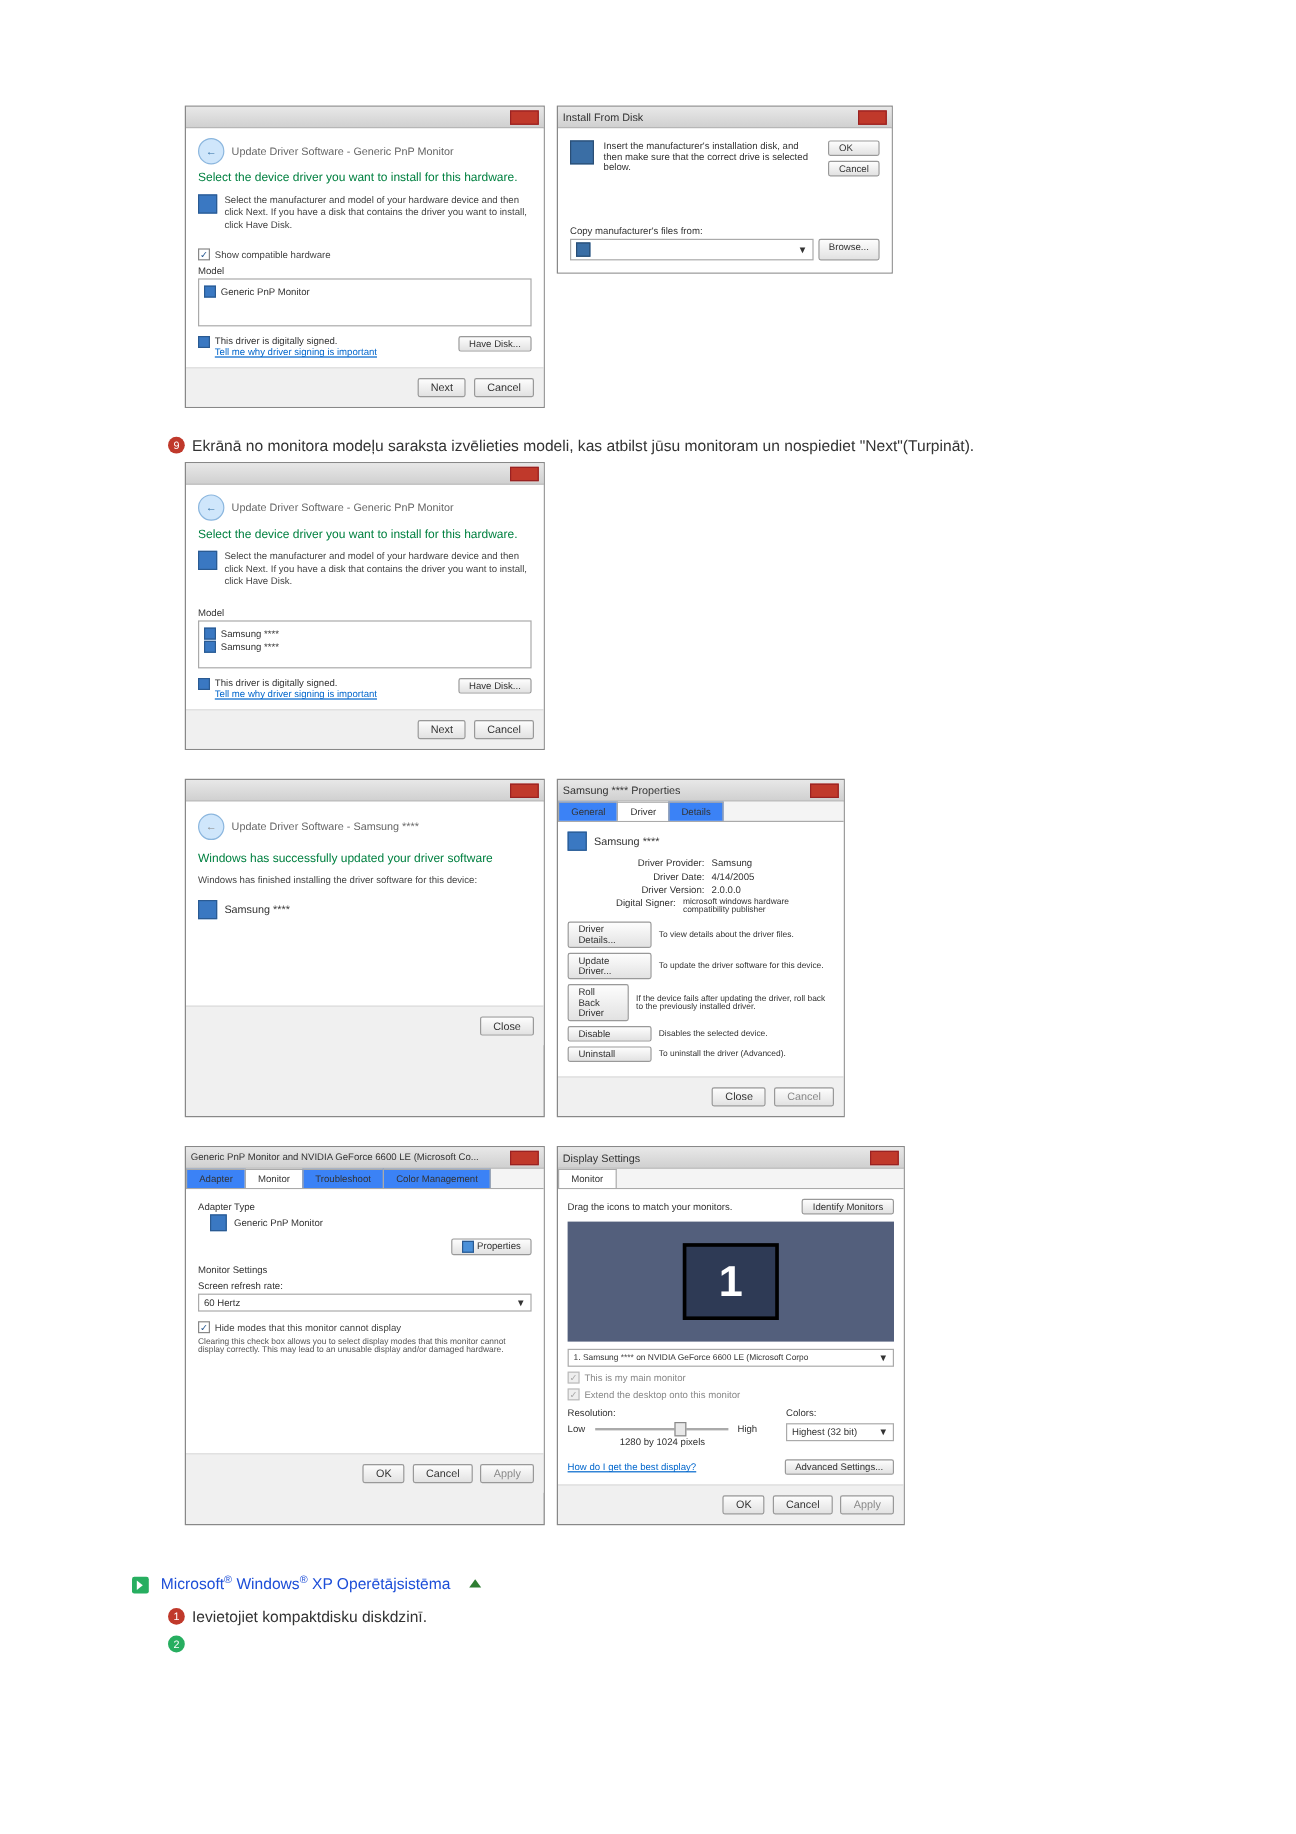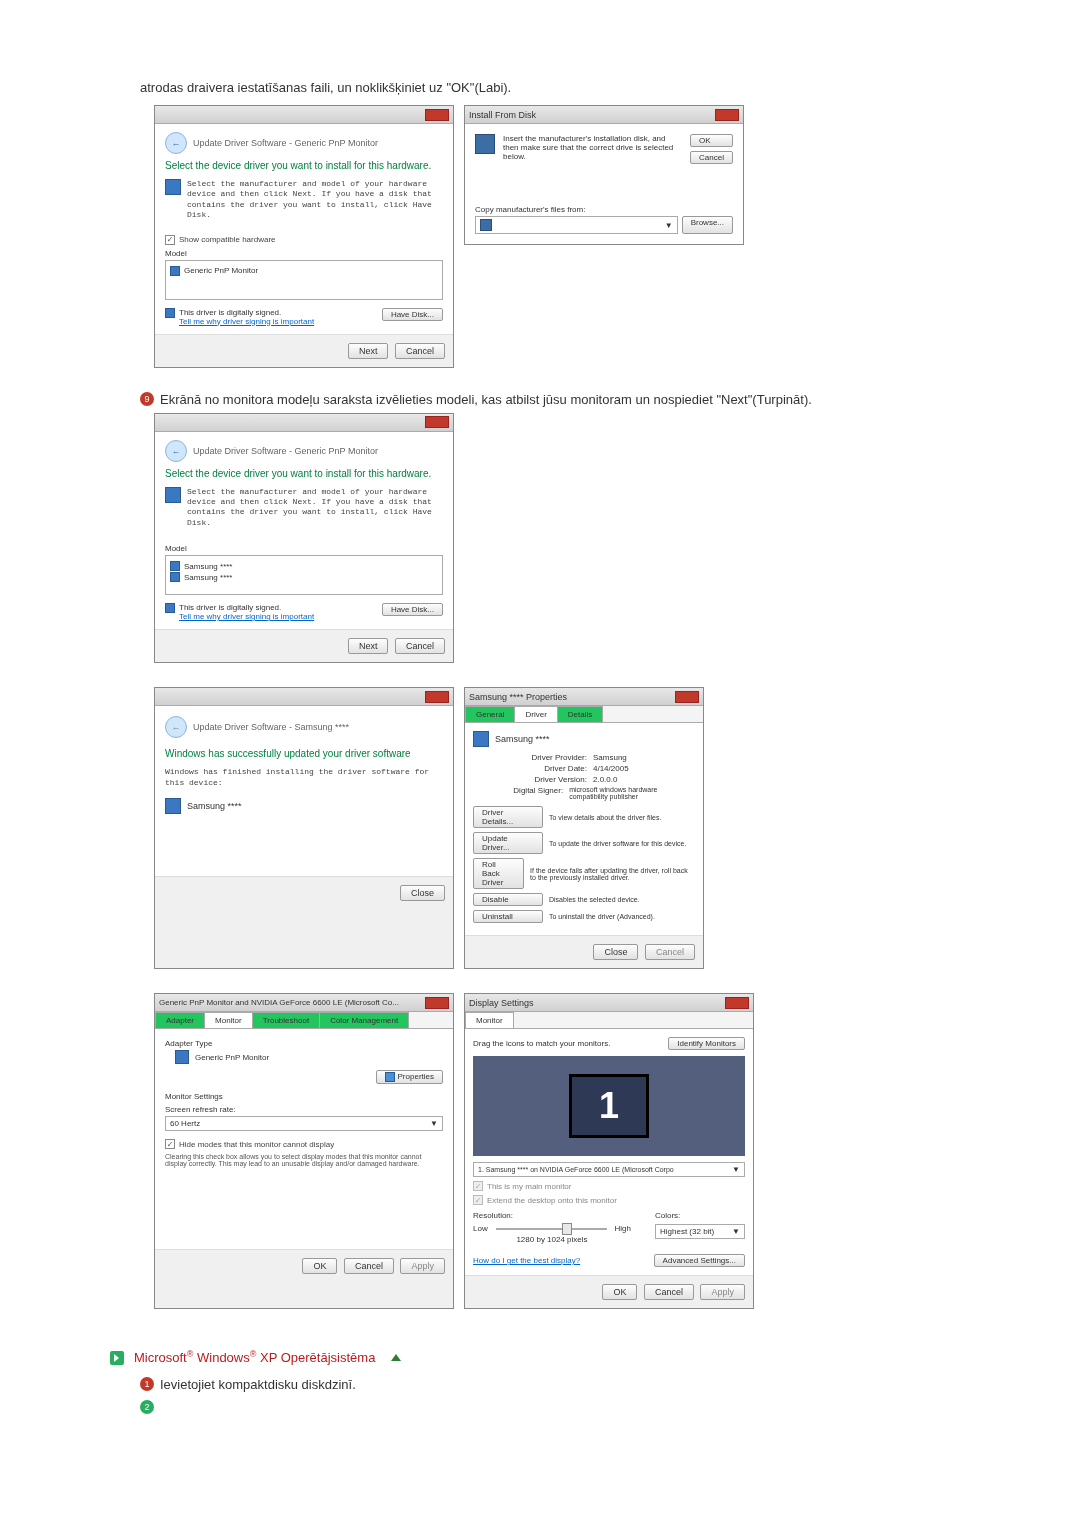--- a/index.html
+++ b/index.html
@@ -35,21 +35,21 @@
   }
   .winbody { background: #fff; padding: 10px; }
   .back-arrow {
     width: 22px; height: 22px; border-radius: 50%;
     background: #cfe6fb; border: 1px solid #8bb6de;
     display: flex; align-items: center; justify-content: center;
     color: #2e6da4; font-weight: bold;
   }
   .crumb { color: #666; margin-left: 6px; font-size: 9px; }
   .heading-green { color: #008040; font-size: 10px; margin: 6px 0 8px 0; }
-  .subtext { font-size: 8px; color: #444; line-height: 1.3; margin-bottom: 10px; font-family: Liberation Mono, monospace; }
+  .subtext { font-size: 8px; color: #444; line-height: 1.3; margin-bottom: 10px; }
   .checkbox-row { display: flex; align-items: center; gap: 4px; font-size: 8px; color: #444; margin: 4px 0; }
   .listbox {
     border: 1px solid #aaa; background: #fff;
     height: 40px; padding: 4px; font-size: 8px; color: #333;
     margin-bottom: 8px;
   }
   .listbox .item { display: flex; align-items: center; gap: 4px; margin: 1px 0; }
   .shield { width: 10px; height: 10px; background: #3a78c2; border: 1px solid #2a5a92; }
   .link-blue { color: #0066cc; text-decoration: underline; font-size: 8px; }
   .btn {
@@ -75,21 +75,21 @@
   .step-row {
     display: flex; align-items: flex-start;
     margin: 8px 0 6px 14px; font-size: 13px; color: #333;
   }
   .indent-block { margin-left: 14px; }
   .tabbar {
     display: flex; border-bottom: 1px solid #aaa; background: #f4f4f4;
   }
   .tab {
     padding: 3px 10px; font-size: 8px; border: 1px solid #aaa;
-    border-bottom: none; background: #22c55e; margin-right: -1px;
+    border-bottom: none; background: #3b82f6; margin-right: -1px;
   }
   .tab.active { background: #fff; }
   .props-left {
     width: 120px; text-align: right; font-size: 8px; color: #333; padding-right: 6px;
   }
   .props-row { display: flex; margin: 2px 0; font-size: 8px; }
   .props-btn-row { display: flex; align-items: center; margin: 4px 0; gap: 6px; }
   .monitor-box {
     background: #535f7c; height: 100px; display: flex;
     align-items: center; justify-content: center; margin: 6px 0;
@@ -115,36 +115,35 @@
     flex: 0 0 14px;
     margin-top: 2px;
   }
   .play-icon::after {
     content: ""; position: absolute; left: 4px; top: 3px;
     border-left: 5px solid #fff; border-top: 4px solid transparent;
     border-bottom: 4px solid transparent;
   }
   .os-row {
     display: flex; align-items: center; gap: 10px;
-    margin: 40px 0 12px 0; font-size: 13px; color: #b91c1c;
+    margin: 40px 0 12px 0; font-size: 13px; color: #1d4ed8;
   }
   sup { font-size: 9px; }
   .combo {
     display: flex; justify-content: space-between; align-items: center;
     border: 1px solid #aaa; background: #fff; padding: 2px 4px; font-size: 8px;
   }
   .caret { font-size: 8px; color: #333; }
   .greyed { color: #888; }
 </style>
 </head>
 <body>
 
 <div class="content">
 
-  <p class="intro-text">atrodas draivera iestatīšanas faili, un noklikšķiniet uz "OK"(Labi).</p>
 
   <div class="row-wrap indent-block">
 
     <div class="window" style="width:300px">
       <div class="titlebar">
         <span></span>
           <div class="winclose"></div>
       </div>
       <div class="winbody" style="padding:8px 10px">
         <div style="display:flex;align-items:center">

